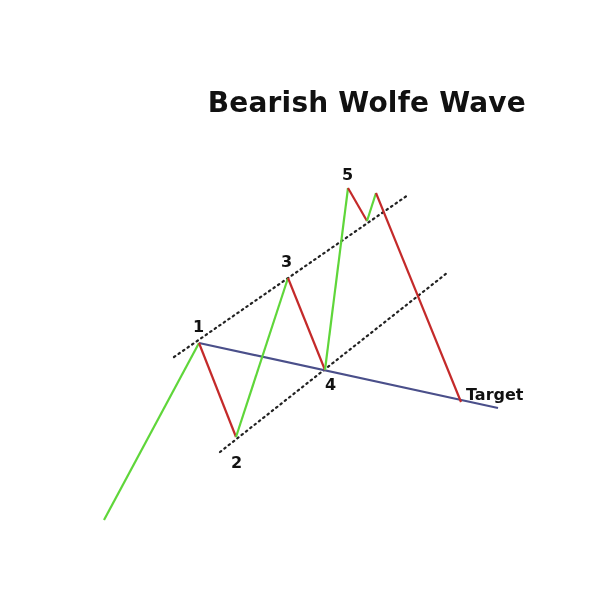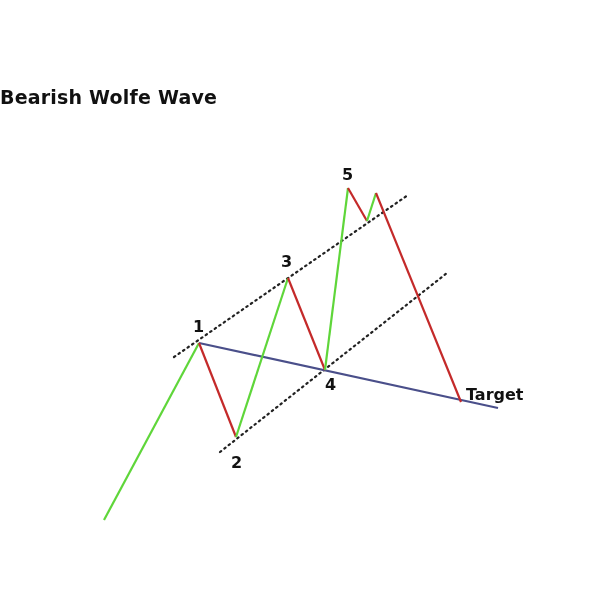--- a/index.html
+++ b/index.html
@@ -1,19 +1,19 @@
 <!DOCTYPE html>
 <html><head>
   <meta charset="utf-8">
   <style>
     html, body { margin: 0; padding: 0; background: #ffffff; }
     body { width: 600px; height: 600px; position: relative; overflow: hidden; }
     .title {
-      position: absolute; left: 0; top: 86px; width: 526px; text-align: left;
-      font-family: "DejaVu Sans", sans-serif; font-weight: bold; font-size: 19px;
+      position: absolute; left: 0; top: 86px; width: 526px; text-align: right;
+      font-family: "DejaVu Sans", sans-serif; font-weight: bold; font-size: 28px;
       color: #111111; letter-spacing: 0.2px;
     }
     svg { position: absolute; left: 0; top: 0; }
     .lbl { font-family: "DejaVu Sans", sans-serif; font-weight: bold; fill: #111111; }
   </style>
 </head>
 <body>
 
 <div class="title">Bearish Wolfe Wave</div>
 

